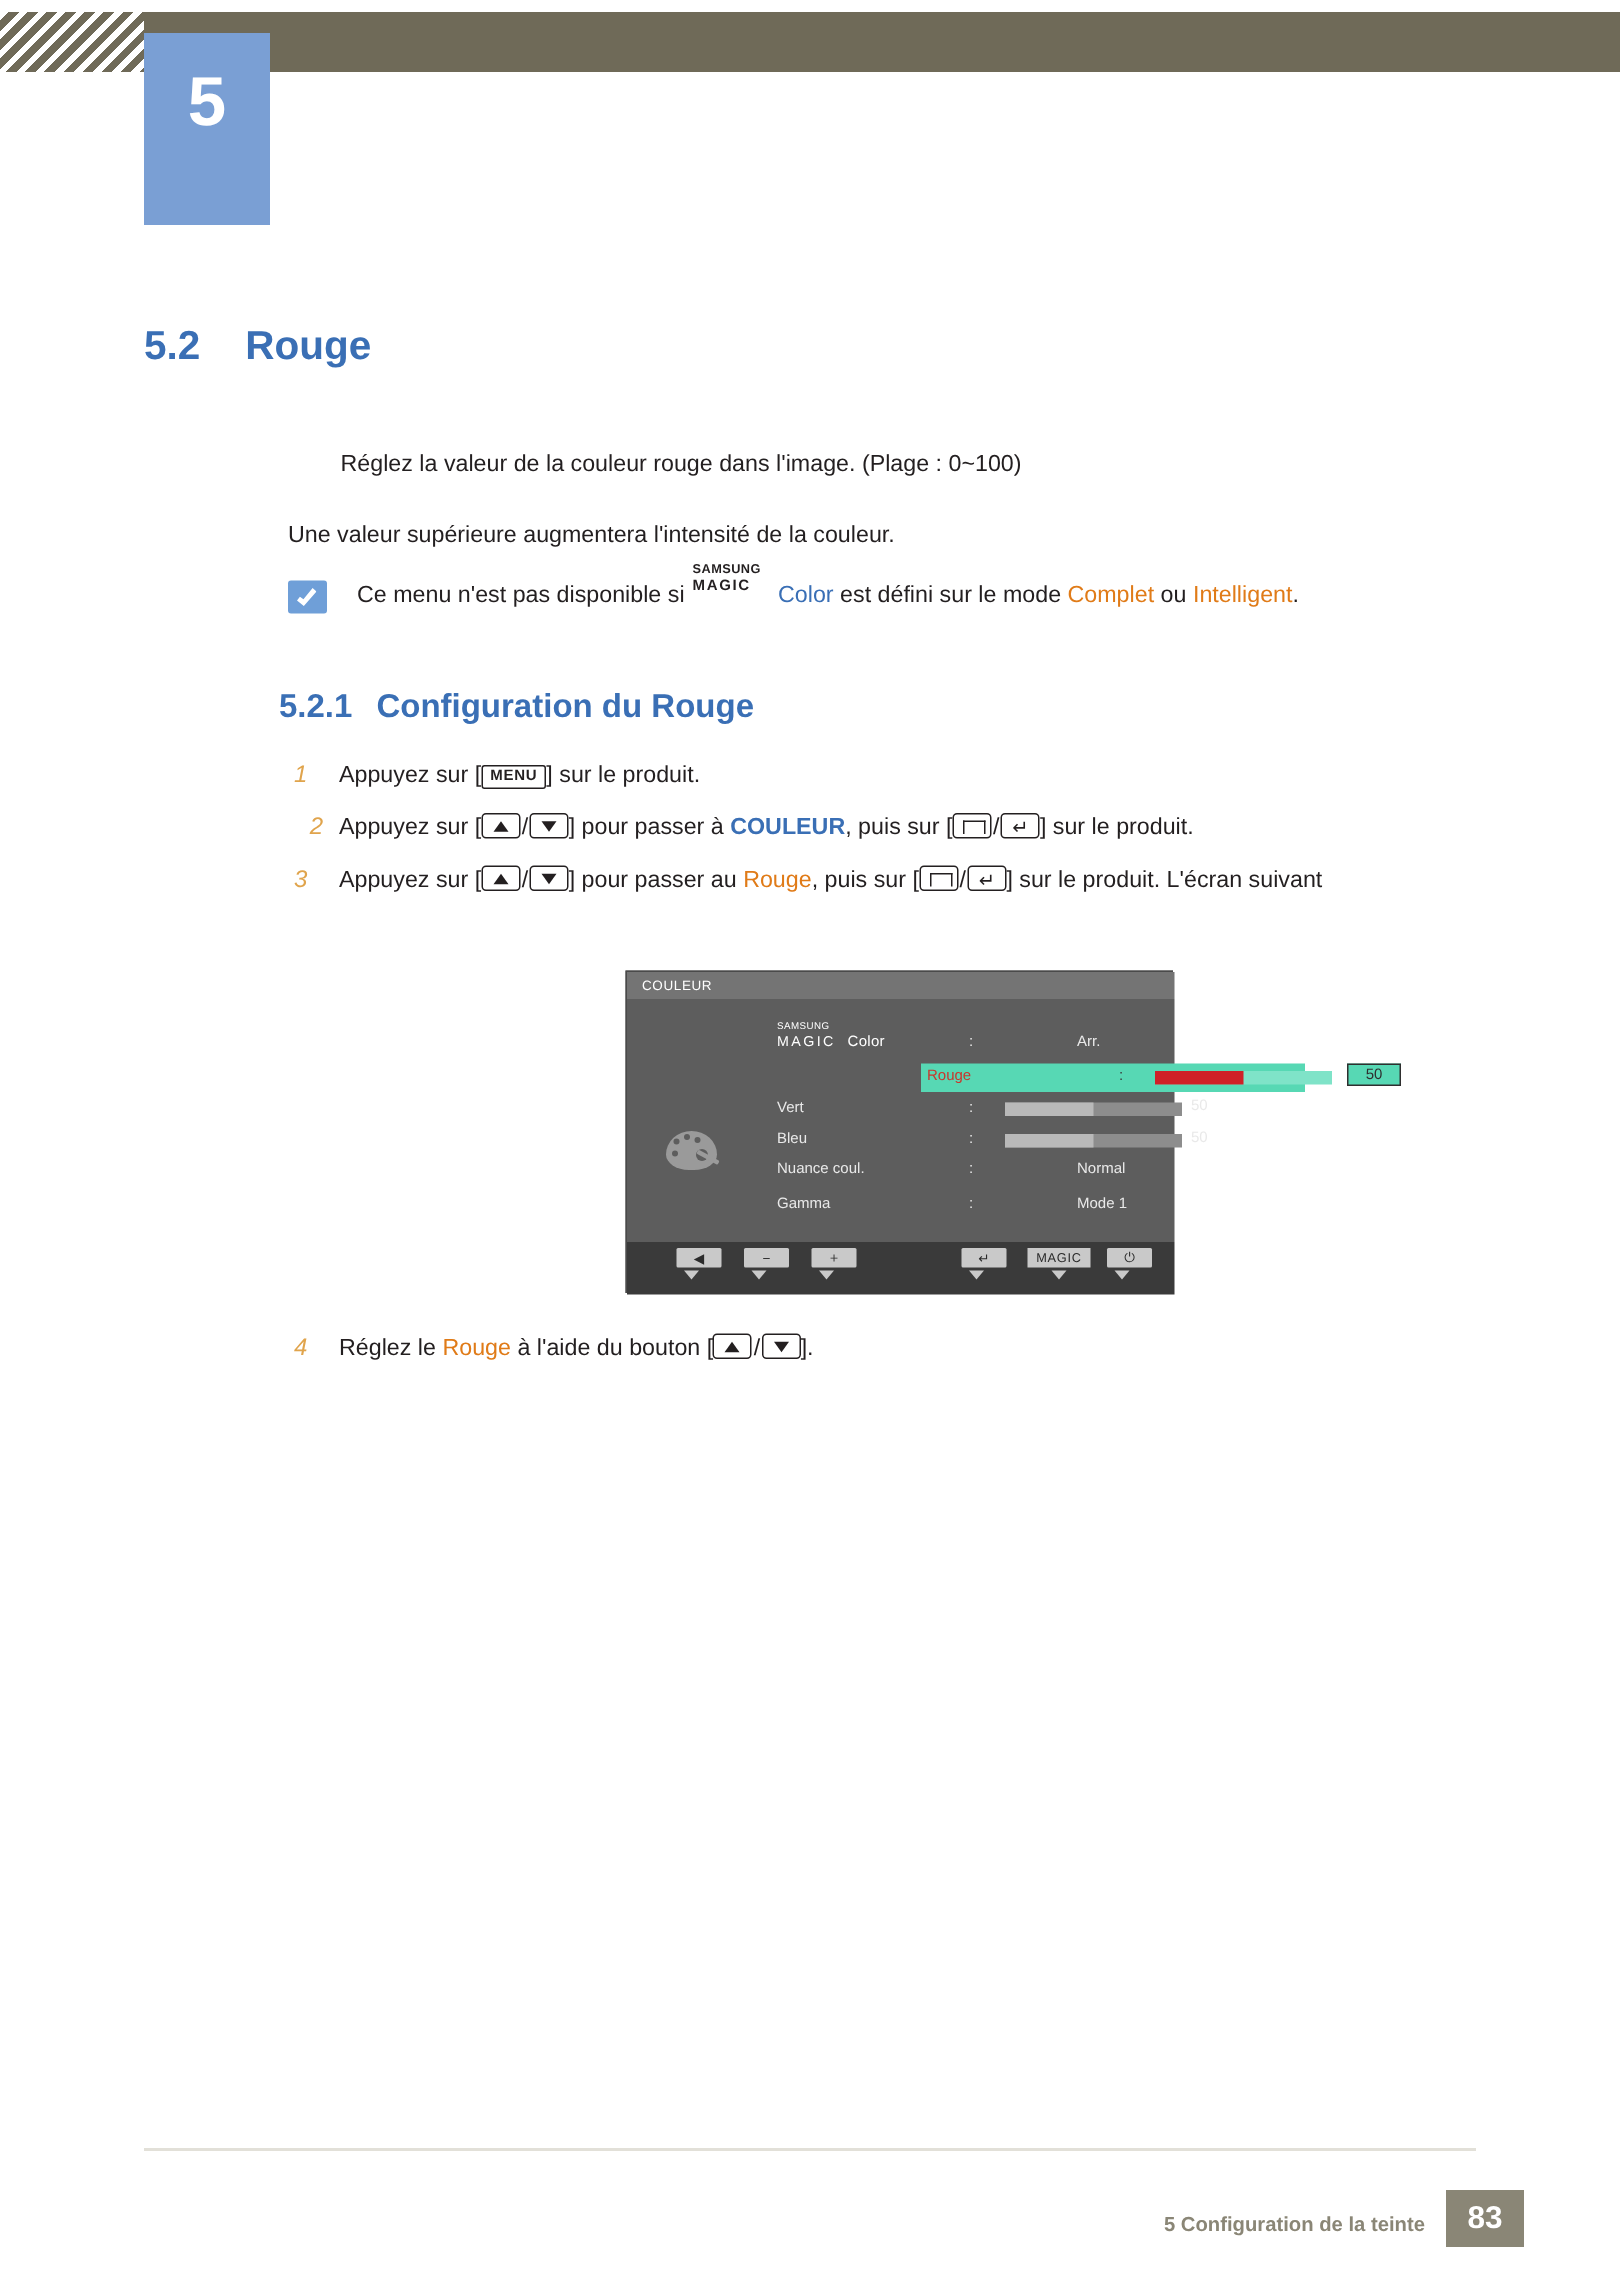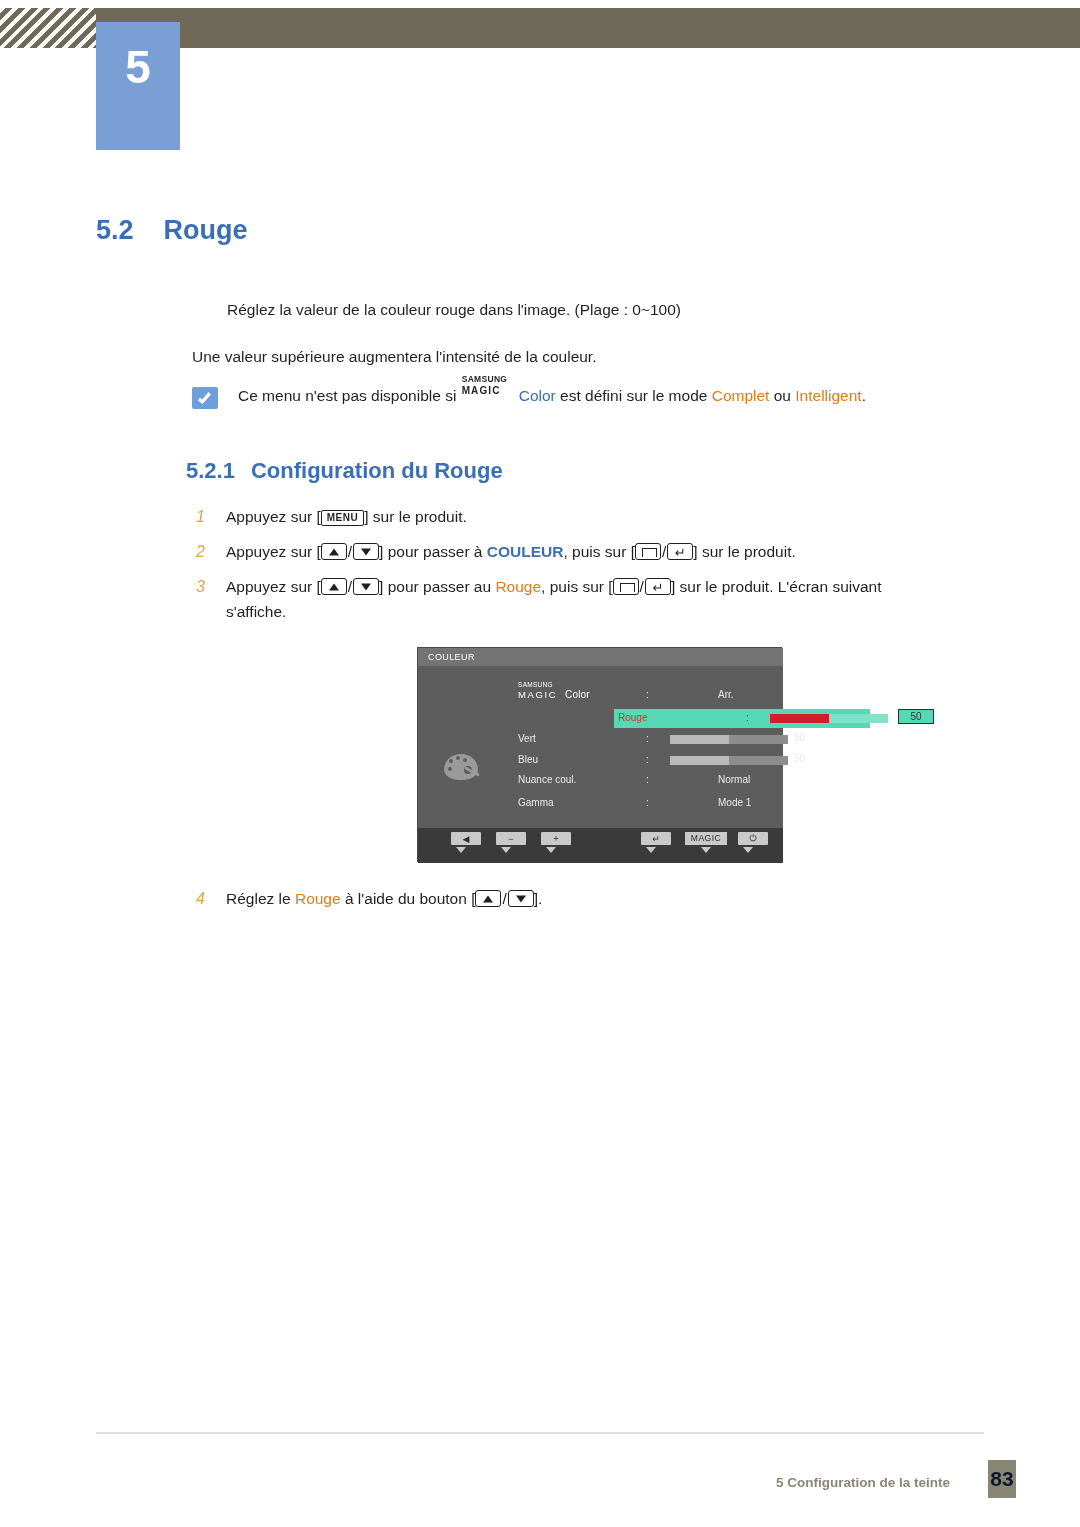--- a/index.html
+++ b/index.html
@@ -102,21 +102,21 @@
   
   .step {
     position:absolute; left:196px; font-size:15.5px; color:#231f20;
     line-height:1.55;
   }
   .step .idx {
     color:#e0a44c; font-style:italic; font-size:16px;
     display:inline-block; width:30px;
   }
   .s1 { top:505px; }
-  .s2 { top:540px; }
+  .s2 { top:540px;text-align:center; }
   .s3 { top:575px; width:820px; }
   .s3 .cont { display:block; margin-left:30px; }
   .s4 { top:887px; }
 
   
   .key-menu {
     display:inline-block; border:1.5px solid #231f20; border-radius:2px;
     padding:0 5px; font-size:10px; font-weight:bold; letter-spacing:0.5px;
     line-height:14px; vertical-align:1px; background:#fff;
   }
@@ -233,22 +233,22 @@
 
   
   .footer-line{
     position:absolute; left:96px; top:1432px; width:888px; height:2px; background:#e2e0d8;
   }
   .footer-text{
     position:absolute; top:1475px; right:130px;
     font-size:13.5px; color:#8a8676; font-weight:bold;text-align:center;
   }
   .footer-page{
-    position:absolute; top:1460px; right:64px; width:28px; height:38px;
-    background:#8a8676; color:#0f172a; font-size:21px; font-weight:bold;
+    position:absolute; top:1460px; right:64px; width:52px; height:38px;
+    background:#8a8676; color:#ffffff; font-size:21px; font-weight:bold;
     display:flex; align-items:center; justify-content:center;
   }
 </style>
 </head>
 <body>
 
 <div class="header">
   <div class="header-bar"></div>
   <div class="header-hatch"></div>
   <div class="header-num-box">
@@ -287,21 +287,20 @@
   <div class="step s1">
     <span class="idx">1</span><span>Appuyez sur [</span><span class="key-menu">MENU</span><span>] sur le produit.</span>
   </div>
 
   <div class="step s2">
     <span class="idx">2</span><span>Appuyez sur [</span><span class="key-box up"></span><span class="key-sep">/</span><span class="key-box down"></span><span>] pour passer à</span>&nbsp;<span class="blue" style="font-weight:bold">COULEUR</span><span>, puis sur [</span><span class="key-box src"></span><span class="key-sep">/</span><span class="key-box enter"></span><span>] sur le produit.</span>
   </div>
 
   <div class="step s3">
     <span class="idx">3</span><span>Appuyez sur [</span><span class="key-box up"></span><span class="key-sep">/</span><span class="key-box down"></span><span>] pour passer au</span>&nbsp;<span class="orange-n">Rouge</span><span>, puis sur [</span><span class="key-box src"></span><span class="key-sep">/</span><span class="key-box enter"></span><span>] sur le produit. L'écran suivant</span>
-    <span class="cont">s'affiche.</span>
   </div>
 
   <div class="osd">
     <div class="osd-title">COULEUR</div>
 
     <div class="osd-body">
       <div class="osd-left-icon">
         <div class="palette">
           <span class="pal-dot pd1"></span>
             <span class="pal-dot pd2"></span>

